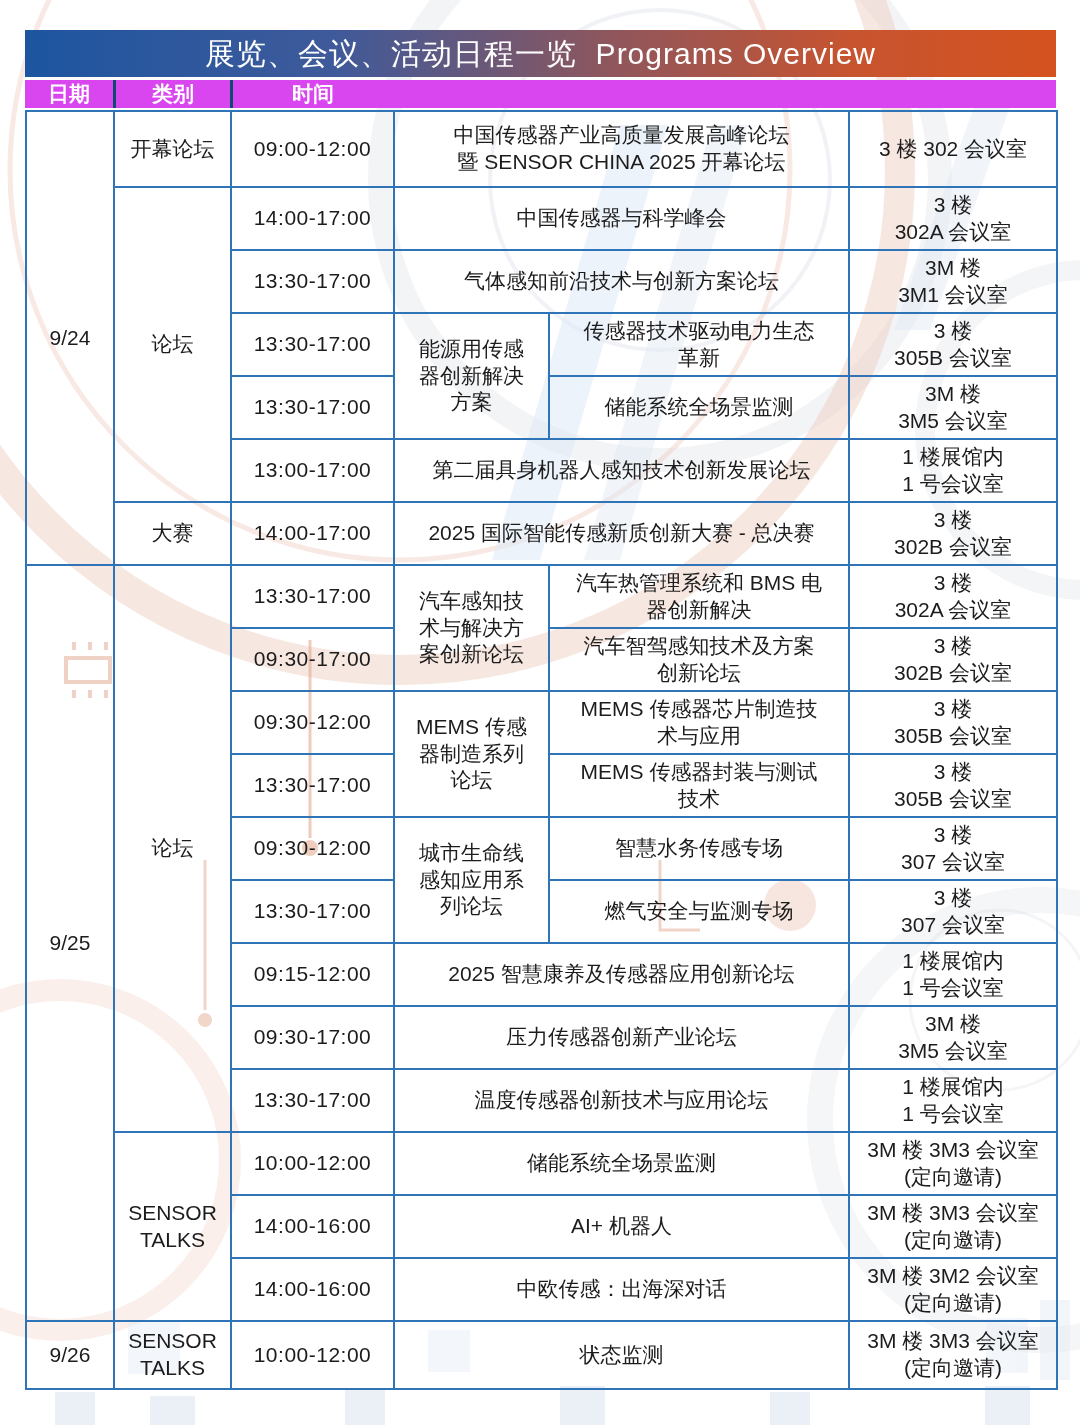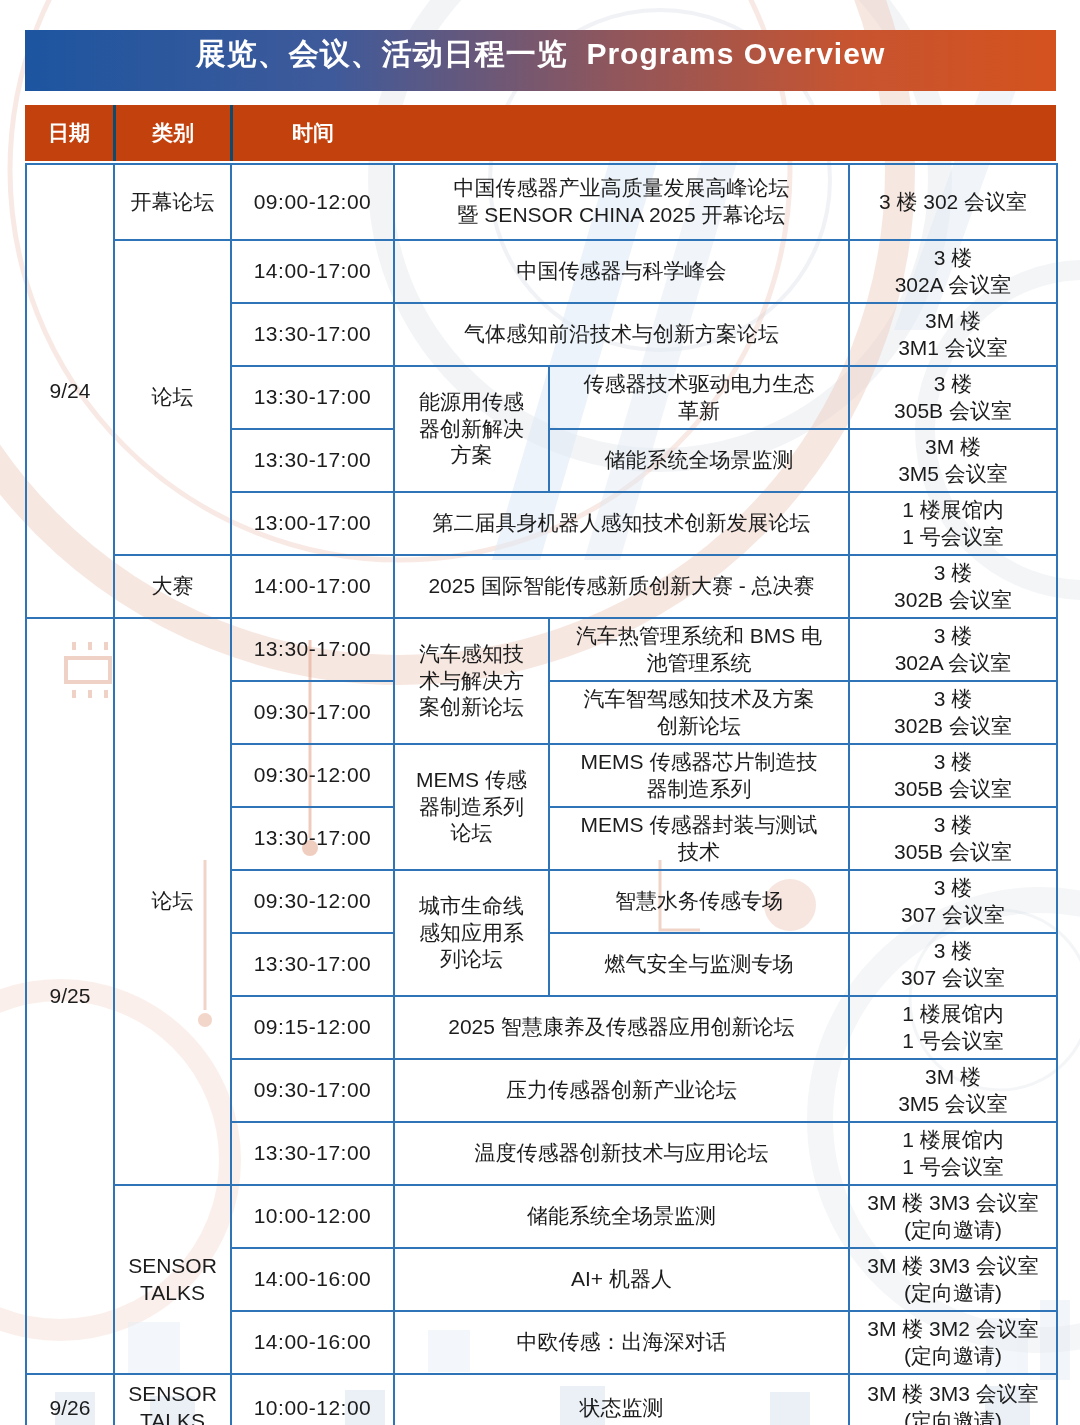--- a/index.html
+++ b/index.html
@@ -6,27 +6,27 @@
   body{
     width:1080px;height:1425px;position:relative;overflow:hidden;
     background:#ffffff;
     font-family:"Liberation Sans","DejaVu Sans",sans-serif;
     color:#1c1c1c;
   }
   .bg{position:absolute;left:0;top:0;z-index:0;}
   .sheet{position:absolute;left:25px;top:30px;width:1031px;z-index:1;}
 
   .titlebar{
-    height:61px;line-height:47px;text-align:center;
+    height:47px;line-height:47px;text-align:center;
     background:linear-gradient(90deg,#1d55a0 0%,#3f5a9a 30%,#92565a 58%,#c75430 80%,#d4521e 100%);
-    color:#ffffff;font-size:30px;font-weight:700;letter-spacing:1px;
-    margin-bottom:14px;white-space:pre;
-  }
-
-  .headrow{display:flex;background:#c2410c;height:56px;margin-bottom:2px;}
+    color:#ffffff;font-size:30px;font-weight:400;letter-spacing:1px;
+    margin-bottom:3px;white-space:pre;
+  }
+
+  .headrow{display:flex;background:#d946ef;height:28px;margin-bottom:2px;}
   .headrow .hc{
     box-sizing:border-box;display:flex;align-items:center;justify-content:center;
     color:#fff;font-size:21px;font-weight:700;
   }
   .headrow .hc + .hc{border-left:3px solid #0c4a6e;}
   .hc.c-date{width:88px;}
   .hc.c-cat{width:117px;}
   .hc.c-time{width:163px;}
   .hc.c-name{width:455px;}
   .hc.c-loc{width:208px;}
@@ -169,38 +169,38 @@
       </tr>
 
       <tr class="r">
         <td class="date" rowspan="12">9/25</td>
         <td class="cat" rowspan="9">论坛</td>
         <td class="time">13:30-17:00</td>
         <td class="grp" rowspan="2">汽车感知技
 术与解决方
 案创新论坛</td>
         <td class="name">汽车热管理系统和 BMS 电
-池管理系统</td>
+器创新解决</td>
         <td class="loc">3 楼
 302A 会议室</td>
       </tr>
       <tr class="r">
         <td class="time">09:30-17:00</td>
         <td class="name">汽车智驾感知技术及方案
 创新论坛</td>
         <td class="loc">3 楼
 302B 会议室</td>
       </tr>
       <tr class="r">
         <td class="time">09:30-12:00</td>
         <td class="grp" rowspan="2">MEMS 传感
 器制造系列
 论坛</td>
         <td class="name">MEMS 传感器芯片制造技
-器制造系列</td>
+术与应用</td>
         <td class="loc">3 楼
 305B 会议室</td>
       </tr>
       <tr class="r">
         <td class="time">13:30-17:00</td>
         <td class="name">MEMS 传感器封装与测试
 技术</td>
         <td class="loc">3 楼
 305B 会议室</td>
       </tr>

